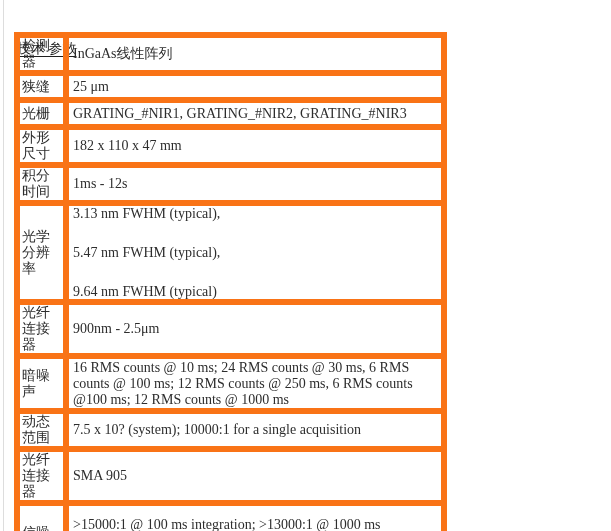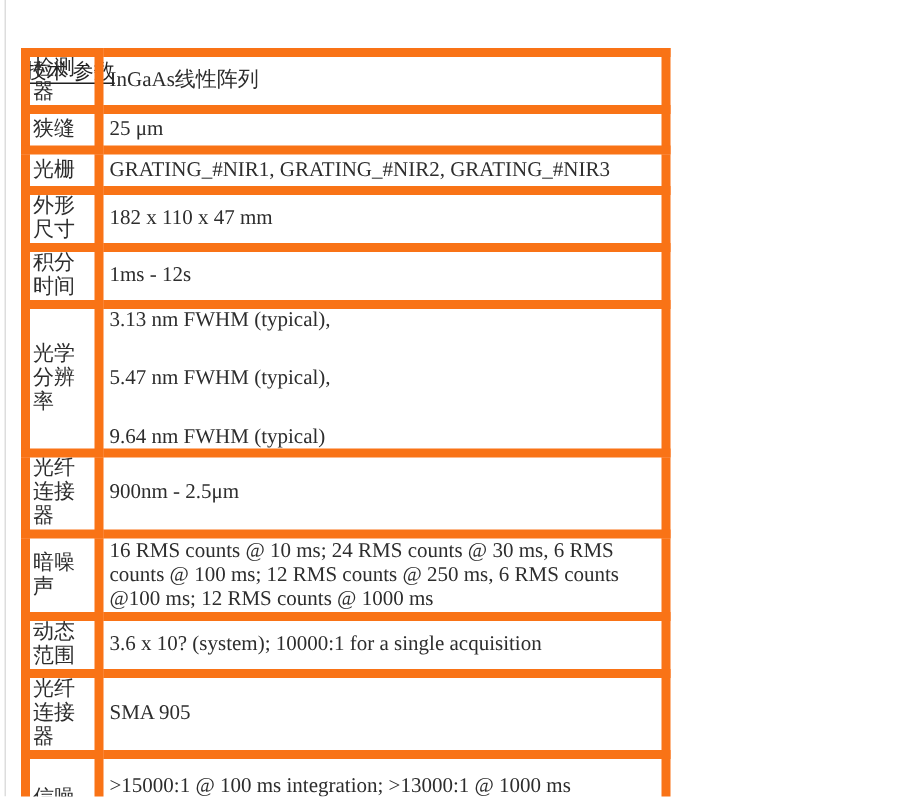--- a/index.html
+++ b/index.html
@@ -83,21 +83,21 @@
     <tr class="r8">
       <td class="lbl">光纤连接器</td>
       <td class="val v-small v-wl">900nm - 2.5μm</td>
     </tr>
     <tr class="r9">
       <td class="lbl">暗噪声</td>
       <td class="val v-dark">16 RMS counts @ 10 ms; 24 RMS counts @ 30 ms, 6 RMS counts @ 100 ms; 12 RMS counts @ 250 ms, 6 RMS counts @100 ms; 12 RMS counts @ 1000 ms</td>
     </tr>
     <tr class="r10">
       <td class="lbl">动态范围</td>
-      <td class="val v-small v-dyn">3.6 x 10? (system); 10000:1 for a single acquisition</td>
+      <td class="val v-small v-dyn">7.5 x 10? (system); 10000:1 for a single acquisition</td>
     </tr>
     <tr class="r11">
       <td class="lbl">光纤连接器</td>
       <td class="val v-small v-sma">SMA 905</td>
     </tr>
     <tr class="r12">
       <td class="lbl">信噪比</td>
       <td class="val v-small v-snr">&gt;15000:1 @ 100 ms integration; &gt;13000:1 @ 1000 ms integration, &gt;8000:1 @ 100 ms integration; &gt;13000:1 @ 1000 ms integration, 10000:1 @ 100 ms integration</td>
     </tr>
   </tbody>

